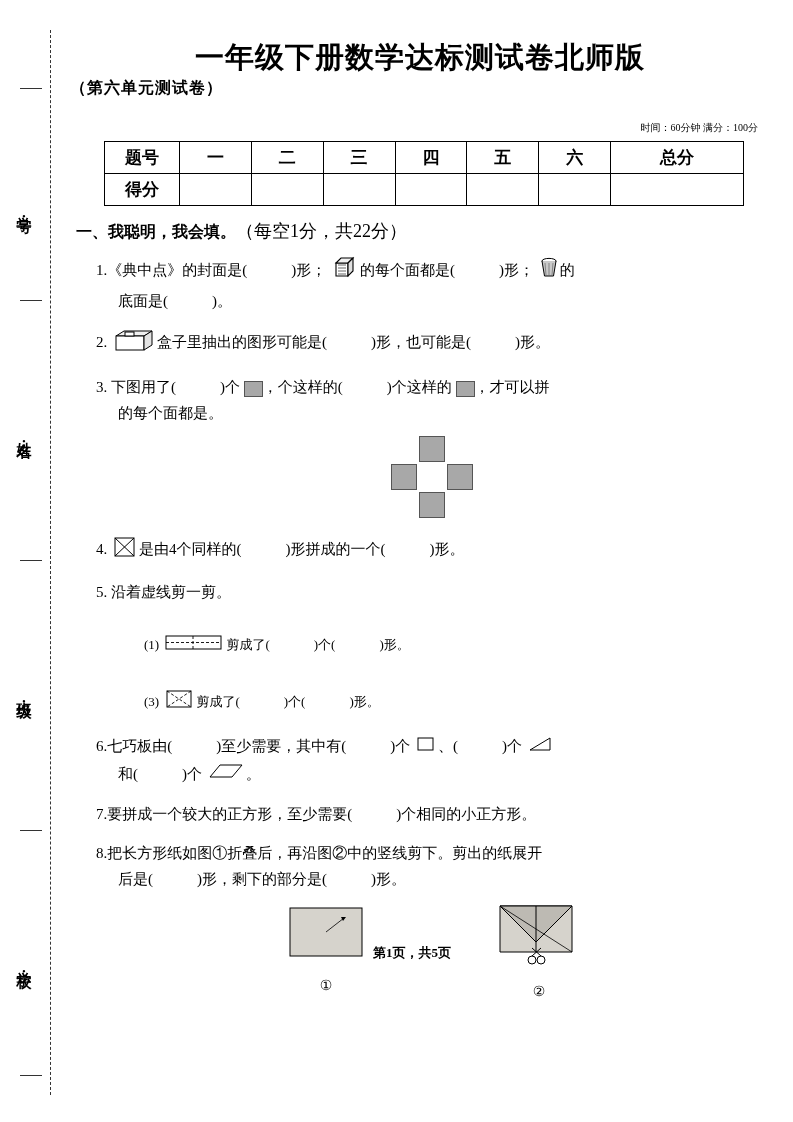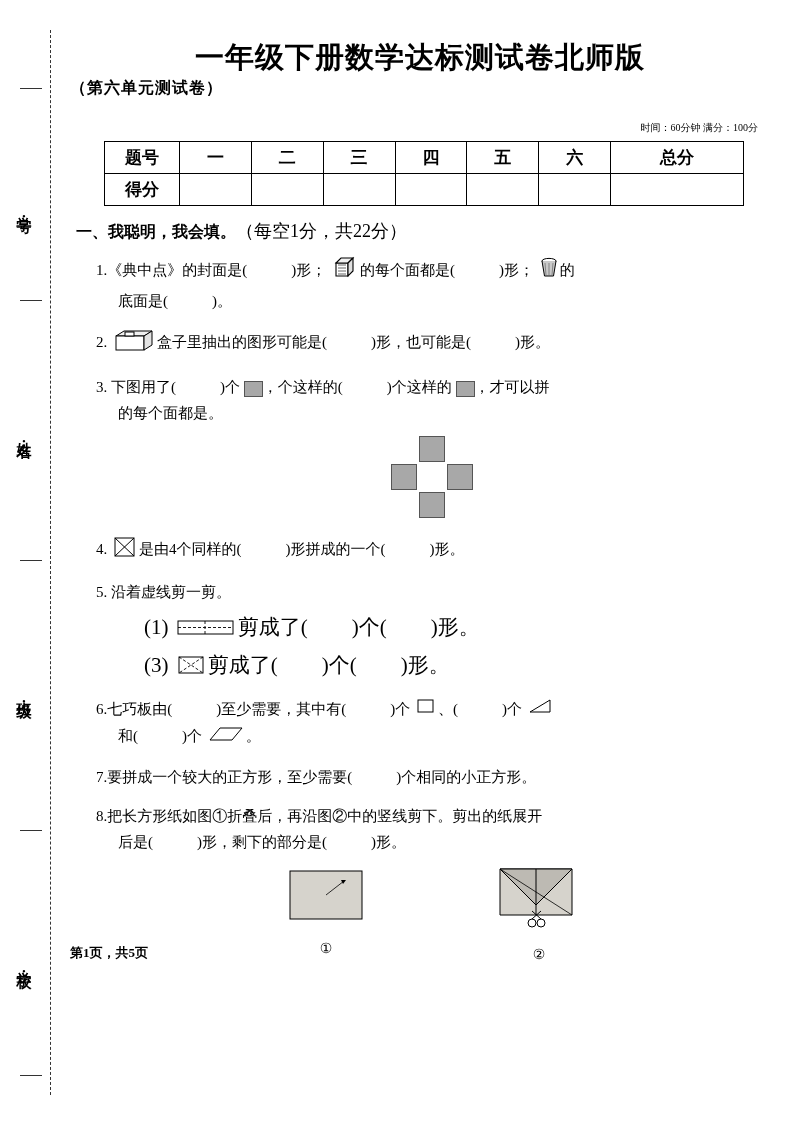--- a/index.html
+++ b/index.html
@@ -116,22 +116,22 @@
     font-size: 15px;
     margin-top: 13px;
     margin-left: 26px;
     line-height: 26px;
   }
   .q .ind {
     display: block;
     margin-left: 22px;
   }
   .sub {
-    font-size: 21px;
-    margin-top: 10px;
+    font-size: 13px;
+    margin-top: 26px;
     margin-left: 48px;
     line-height: 24px;
   }
   .blank { display: inline-block; width: 44px; }
 
   
   .fig-inline {
     display: inline-block;
     vertical-align: middle;
     margin: 0 2px;
@@ -167,21 +167,21 @@
   .fig-box {
     position: absolute;
     text-align: center;
     font-size: 14px;
   }
 
   .footer {
     position: absolute;
     bottom: 16px;
     left: 0; right: 16px;
-    text-align: left;
+    text-align: center;
     font-size: 13px;
     font-weight: bold;
   }
 </style>
 </head>
 <body>
 
 <div class="left-margin">
   <div class="dashed-v"></div>
   <div class="dash-seg" style="top:88px;"></div>

